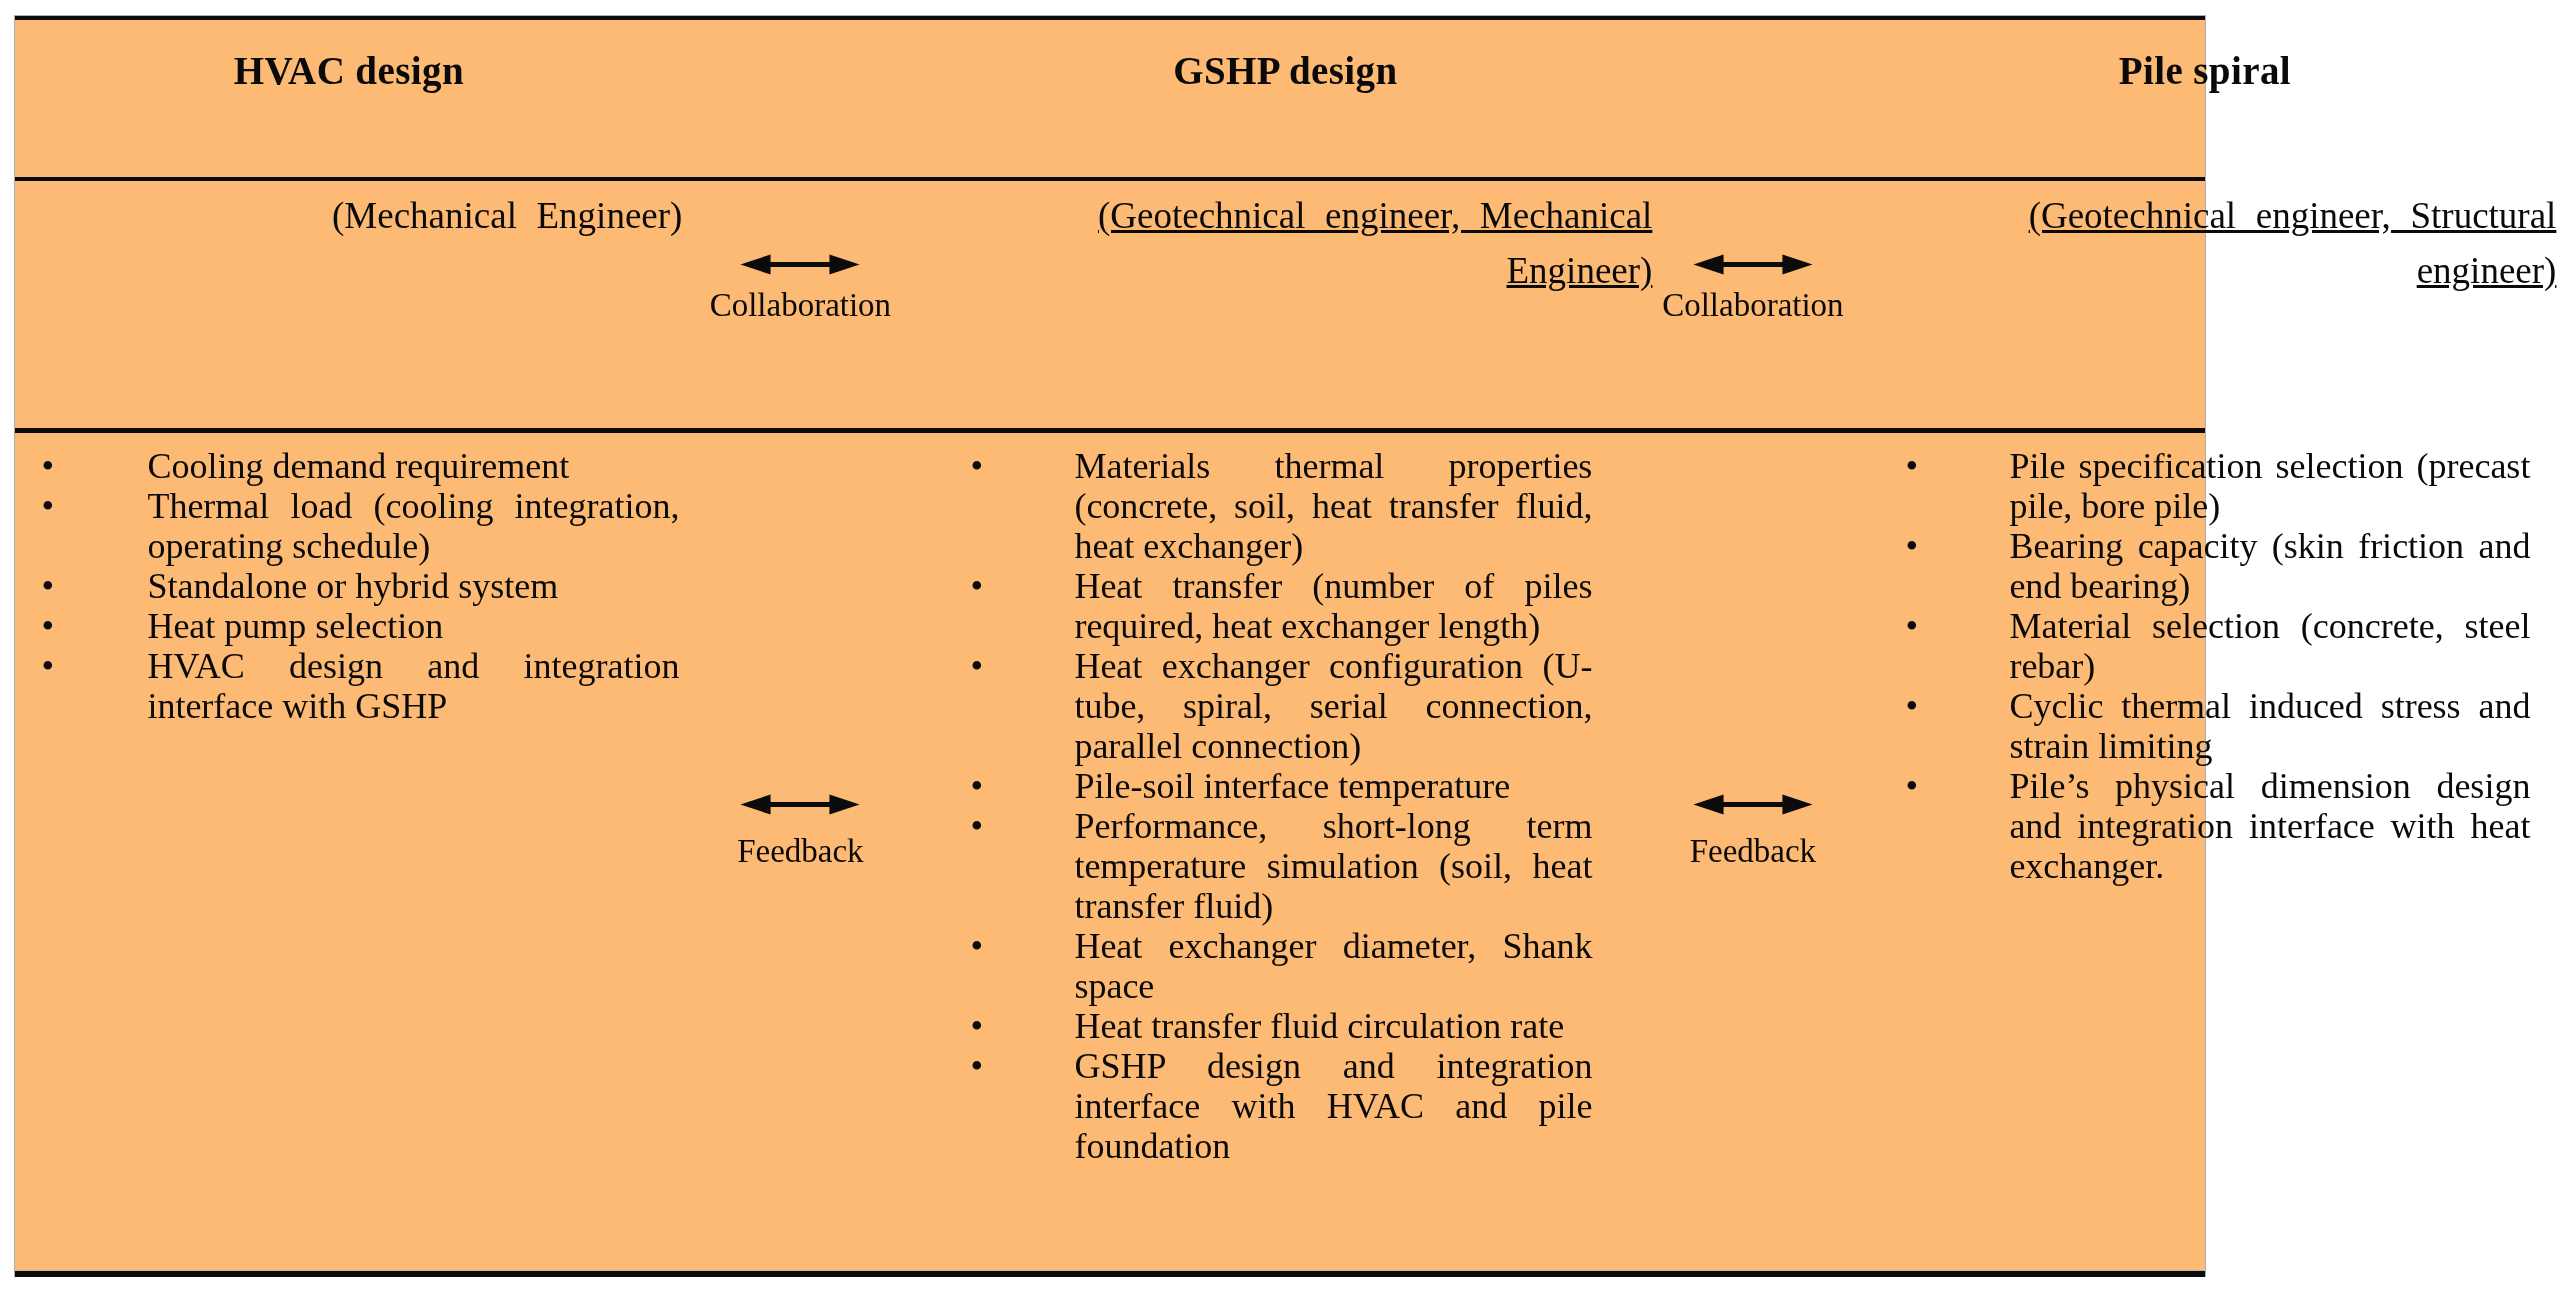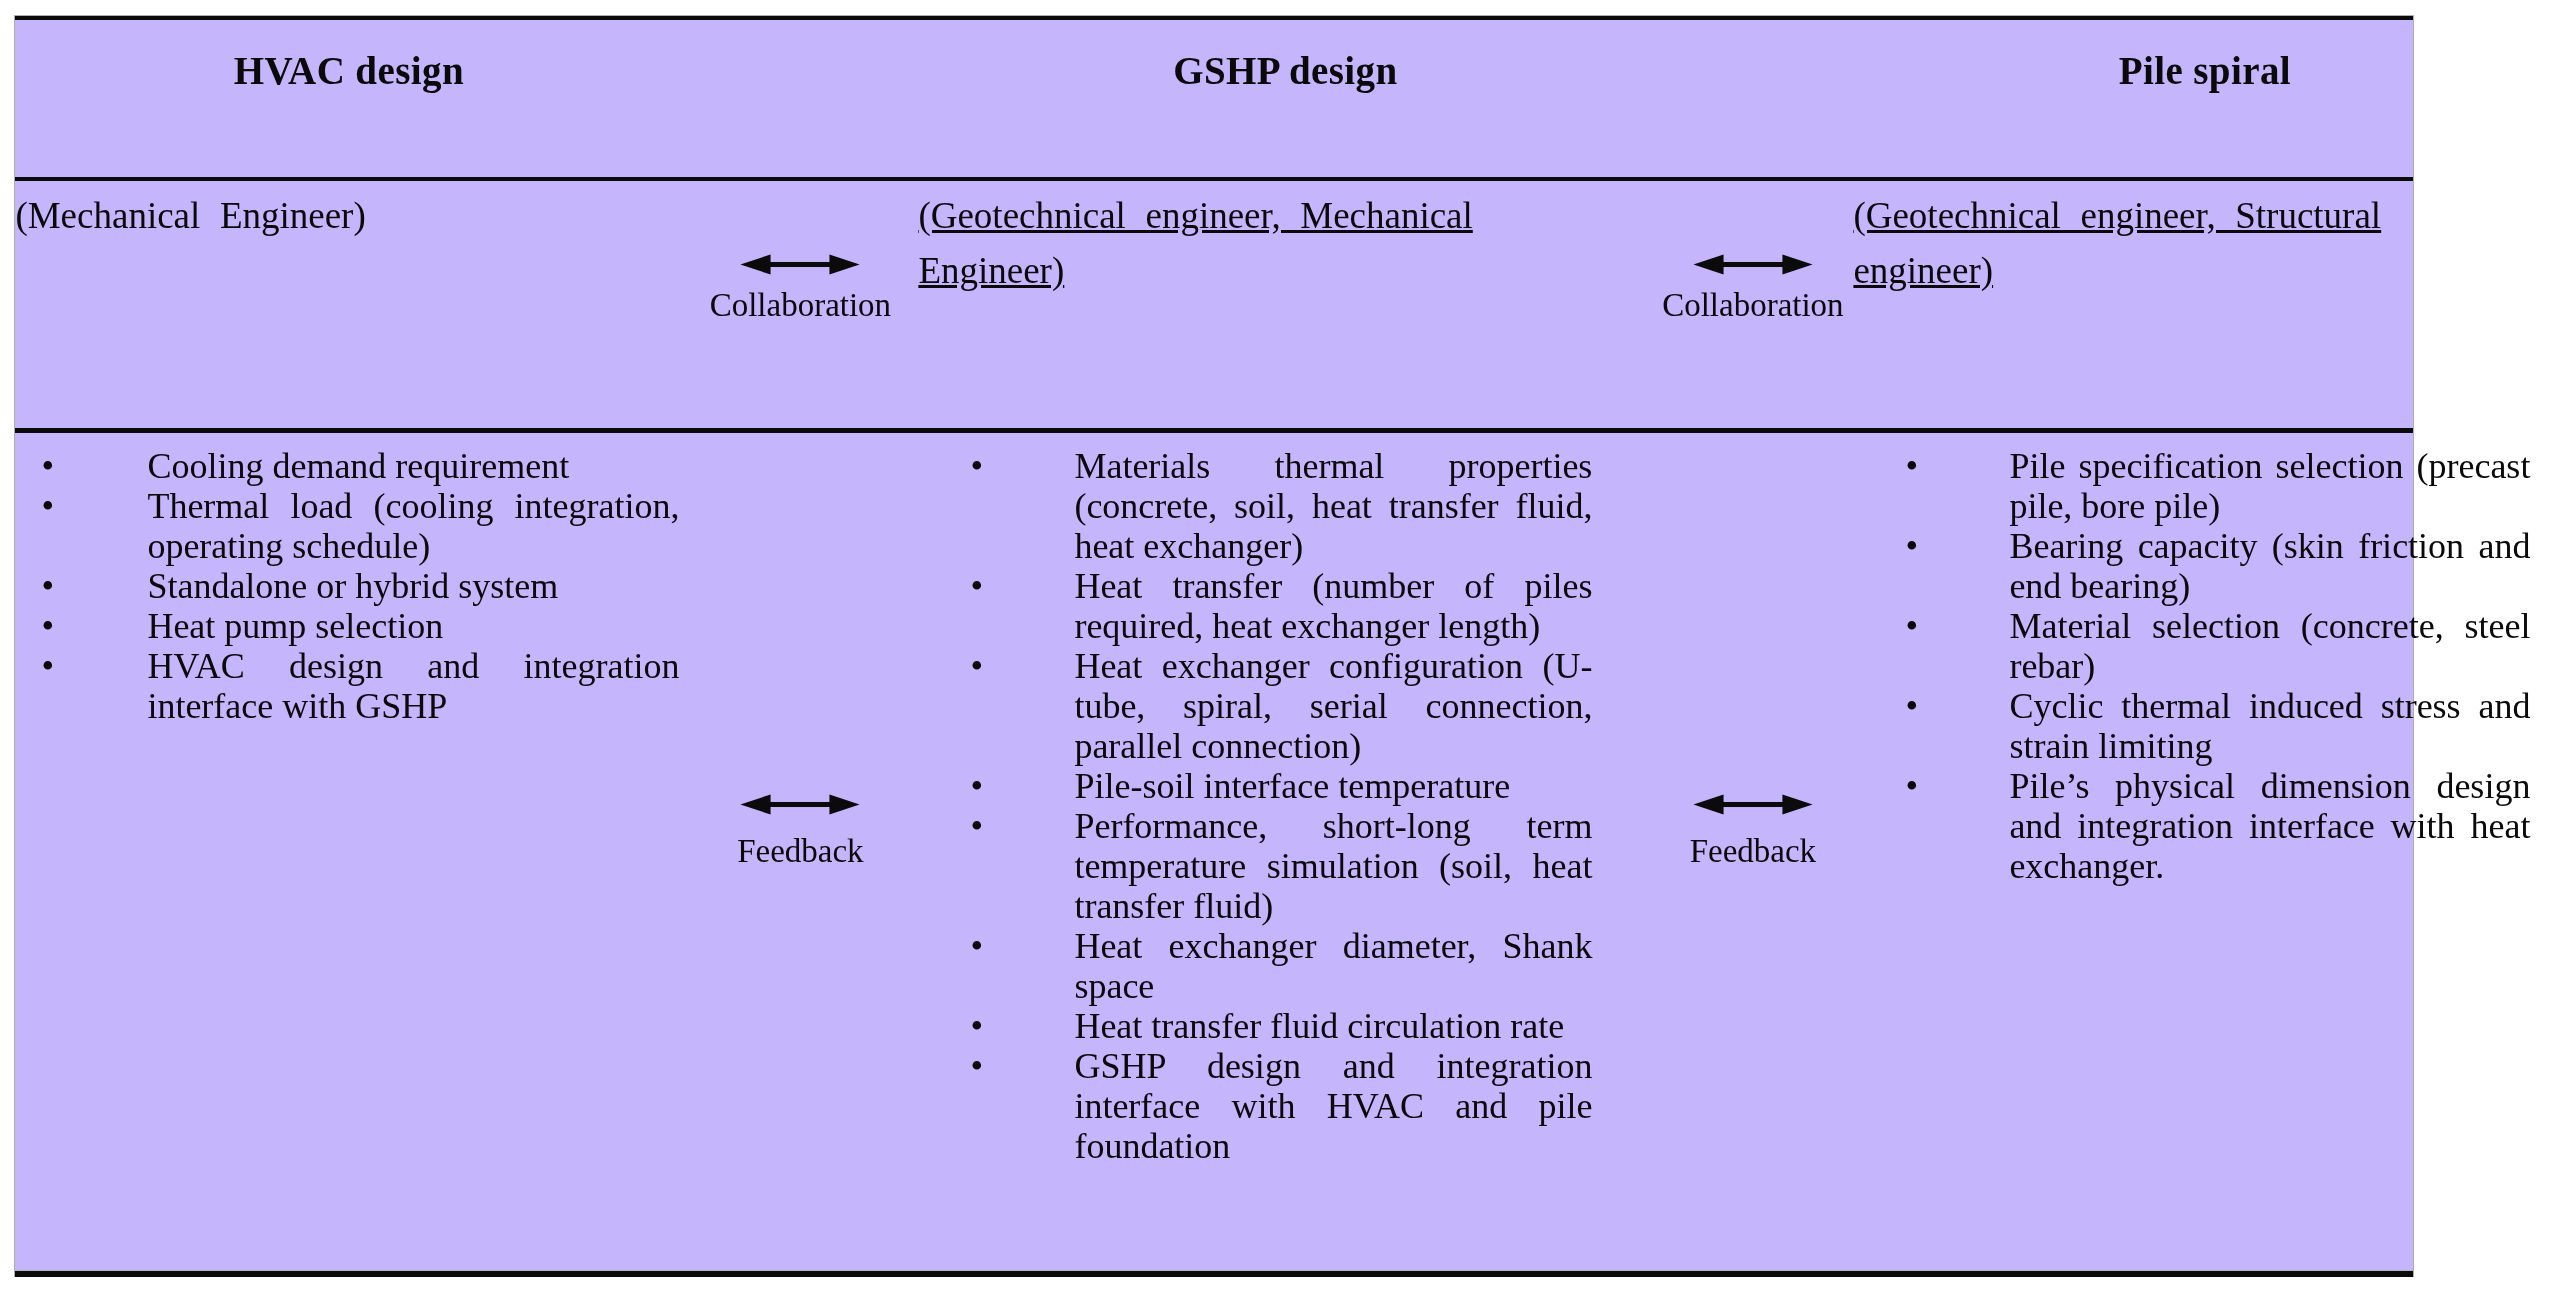--- a/index.html
+++ b/index.html
@@ -6,45 +6,45 @@
   body {
     width: 2576px; height: 1290px;
     background: #ffffff;
     font-family: "Liberation Serif", "DejaVu Serif", serif;
     color: #0a0a0a;
     -webkit-font-smoothing: antialiased;
   }
   .page { position: relative; width: 2576px; height: 1290px; background: #fff; overflow: hidden; }
 
   .sheet {
-    position: absolute; left: 14.4px; top: 15px; width: 2400px;
+    position: absolute; left: 14.4px; top: 15px; width: 2192px;
     box-sizing: border-box;
     border-left: 1.4px solid #adadad;
     border-right: 1.4px solid #adadad;
-    background: #c4b5fd;
+    background: #fdba74;
   }
 
   
   .rule-top    { height: 3.6px; background: #0b0b0b; border-top: 1.4px solid #adadad; }
   .rule-mid    { height: 4.3px; background: #0b0b0b; }
   .rule-mid2   { height: 5px; background: #0b0b0b; }
   .rule-bottom { height: 5.8px; background: #0b0b0b; border-top: 1.4px solid #b5b5b5; }
 
   .row { display: grid; grid-template-columns: 667px 236px 734px 201px 703px; }
   .row-header { height: 157px; }
   .row-roles  { height: 247px; }
   .row-body   { height: 837px; }
 
   .hdr {
     text-align: center; padding-top: 29px;
     font-size: 39px; font-weight: bold; line-height: 43px;
     letter-spacing: 0.4px;
   }
 
-  .role-cell { padding-top: 7.2px; text-align: left; }
+  .role-cell { padding-top: 7.2px; text-align: right; }
   .role-inner {
     display: inline-block;
     font-size: 37px; line-height: 55px;
     word-spacing: 0.28em;
   }
   .role-narrow { max-width: 647px; text-decoration: underline; }
 
   .connector { display: flex; flex-direction: column; align-items: center; }
   .connector-collab   { padding-top: 72px; text-align: right; }
   .connector-feedback { padding-top: 360px; }

